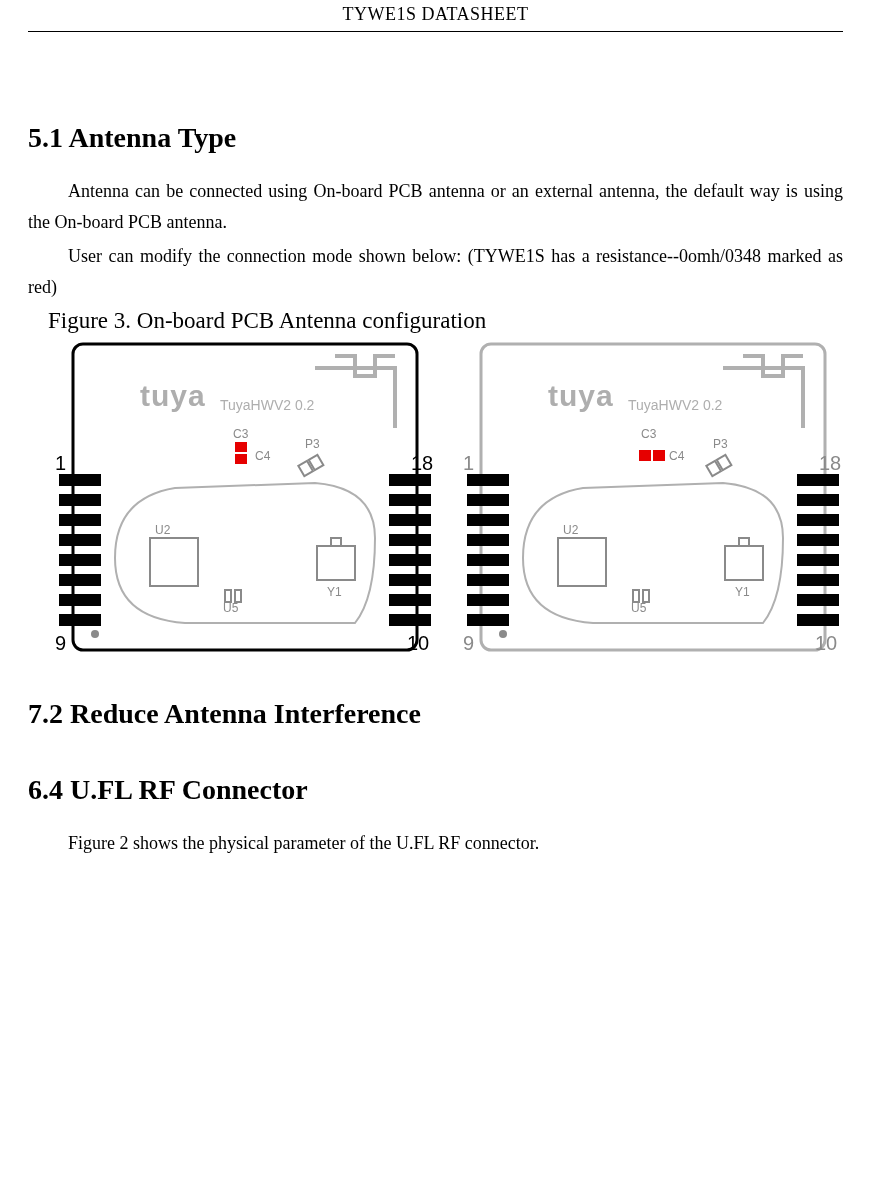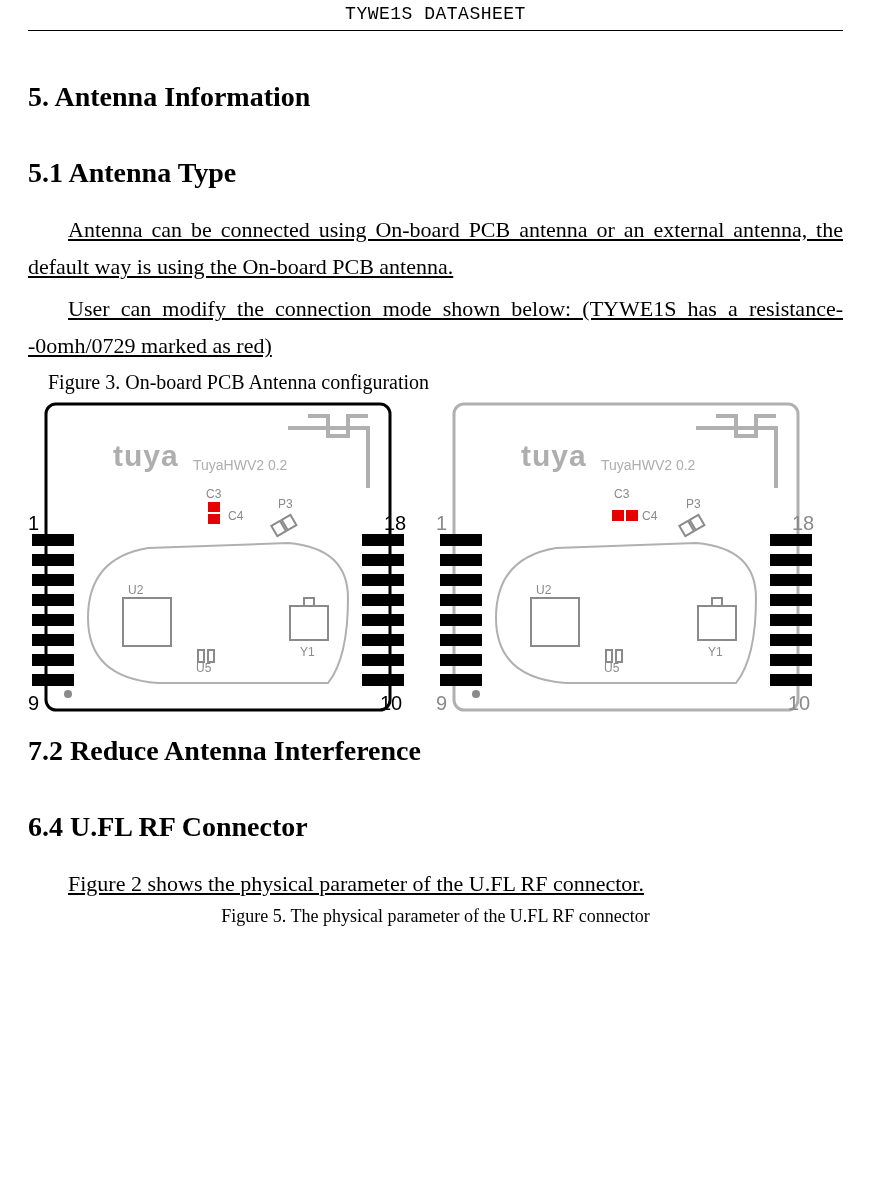--- a/index.html
+++ b/index.html
@@ -11,62 +11,62 @@
   }
   .page {
     width: 871px;
     min-height: 1201px;
     box-sizing: border-box;
     padding: 0 28px 20px 28px;
     position: relative;
   }
   .doc-header {
     text-align: center;
-    font-family: Liberation Mono, monospace;
+    font-family: Liberation Serif, serif;
     font-size: 18px;
     letter-spacing: 0.5px;
     padding: 4px 0 6px 0;
     border-bottom: 1px solid #000;
-    margin-bottom: 50px;
+    margin-bottom: 90px;
   }
   h1.section {
     font-family: "Times New Roman", Times, serif;
     font-weight: bold;
     font-size: 28px;
     margin: 0 0 44px 0;
   }
   h2.subsection {
     font-family: "Times New Roman", Times, serif;
     font-weight: bold;
     font-size: 28px;
     margin: 0 0 22px 0;
   }
   p.body {
     font-family: "Times New Roman", Times, serif;
-    font-size: 22px;
+    font-size: 18px;
     line-height: 1.7;
     margin: 0 0 4px 0;
     text-align: justify;
     text-indent: 40px;
-    text-decoration: underline;
   }
   .figure-caption-row {
     display: flex;
     justify-content: space-between;
     font-family: "Times New Roman", Times, serif;
-    font-size: 20px;
+    font-size: 23px;
     margin: 6px 0 4px 0;
     gap: 41px;
   }
   .figure-caption-row > span:first-child { margin-left: 20px; }
   .figure-caption-row > span:last-child { margin-right: 30px; }
   .figures-row {
     display: flex;
     gap: 28px;
-    margin: 0 0 17px 0;
+    margin: 0 0 40px 0;
+    justify-content: flex-end;
   }
   .board {
     position: relative;
     width: 380px;
     height: 320px;
   }
   .board-svg { position: absolute; top: 0; left: 0; }
   .single-caption {
     text-align: center;
     font-family: "Times New Roman", Times, serif;
@@ -77,26 +77,25 @@
 </style>
 </head>
 <body>
 
 <div class="page">
 
   <div class="doc-header">
     <span>TYWE1S DATASHEET</span>
   </div>
 
-  <h1 class="section">5. Antenna Information</h1>
 
   <h2 class="subsection">5.1 Antenna Type</h2>
 
   <p class="body">Antenna can be connected using On-board PCB antenna or an external antenna, the default way is using the On-board PCB antenna.</p>
-  <p class="body">User can modify the connection mode shown below: (TYWE1S has a resistance--0omh/0729 marked as red)</p>
+  <p class="body">User can modify the connection mode shown below: (TYWE1S has a resistance--0omh/0348 marked as red)</p>
 
   <div class="figure-caption-row">
     <span>Figure 3. On-board PCB Antenna configuration</span>
   </div>
 
   <div class="figures-row">
 
     <div class="board">
       <svg class="board-svg" width="380" height="320" viewBox="0 0 380 320">
 
@@ -219,15 +218,14 @@
       </svg>
     </div>
   </div>
 
   <h2 class="subsection">7.2 Reduce Antenna Interference</h2>
 
   <div class="spacer-md"></div>
 
   <h2 class="subsection">6.4 U.FL RF Connector</h2>
   <p class="body">Figure 2 shows the physical parameter of the U.FL RF connector.</p>
-  <div class="single-caption">Figure 5. The physical parameter of the U.FL RF connector</div>
 
 </div>
 
 </body></html>

